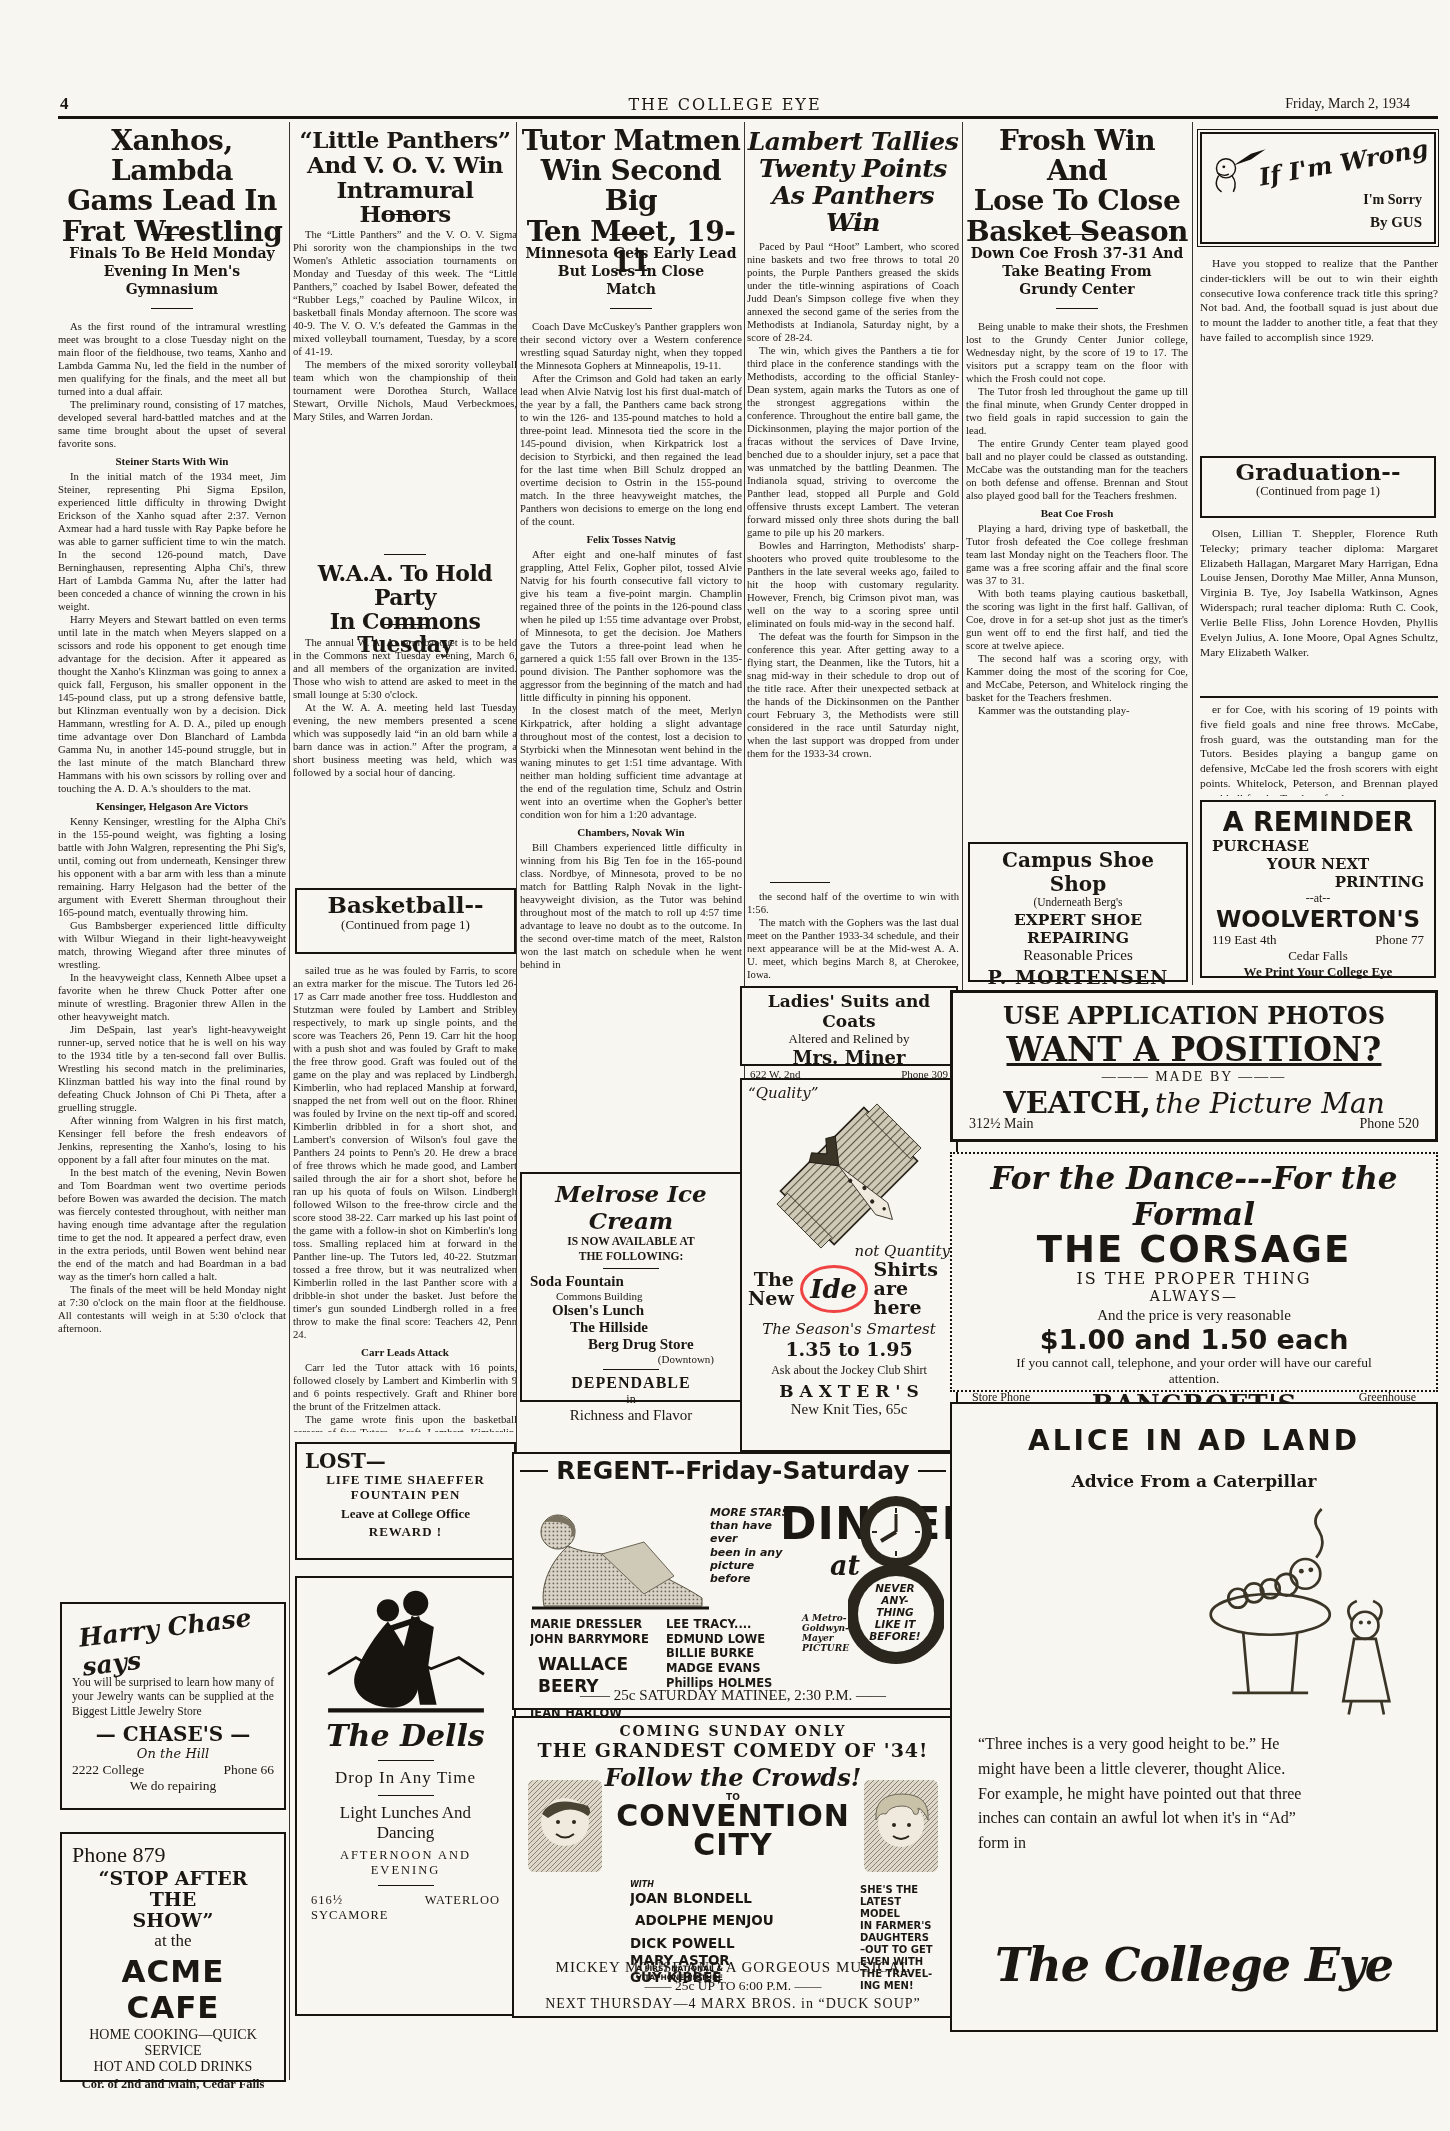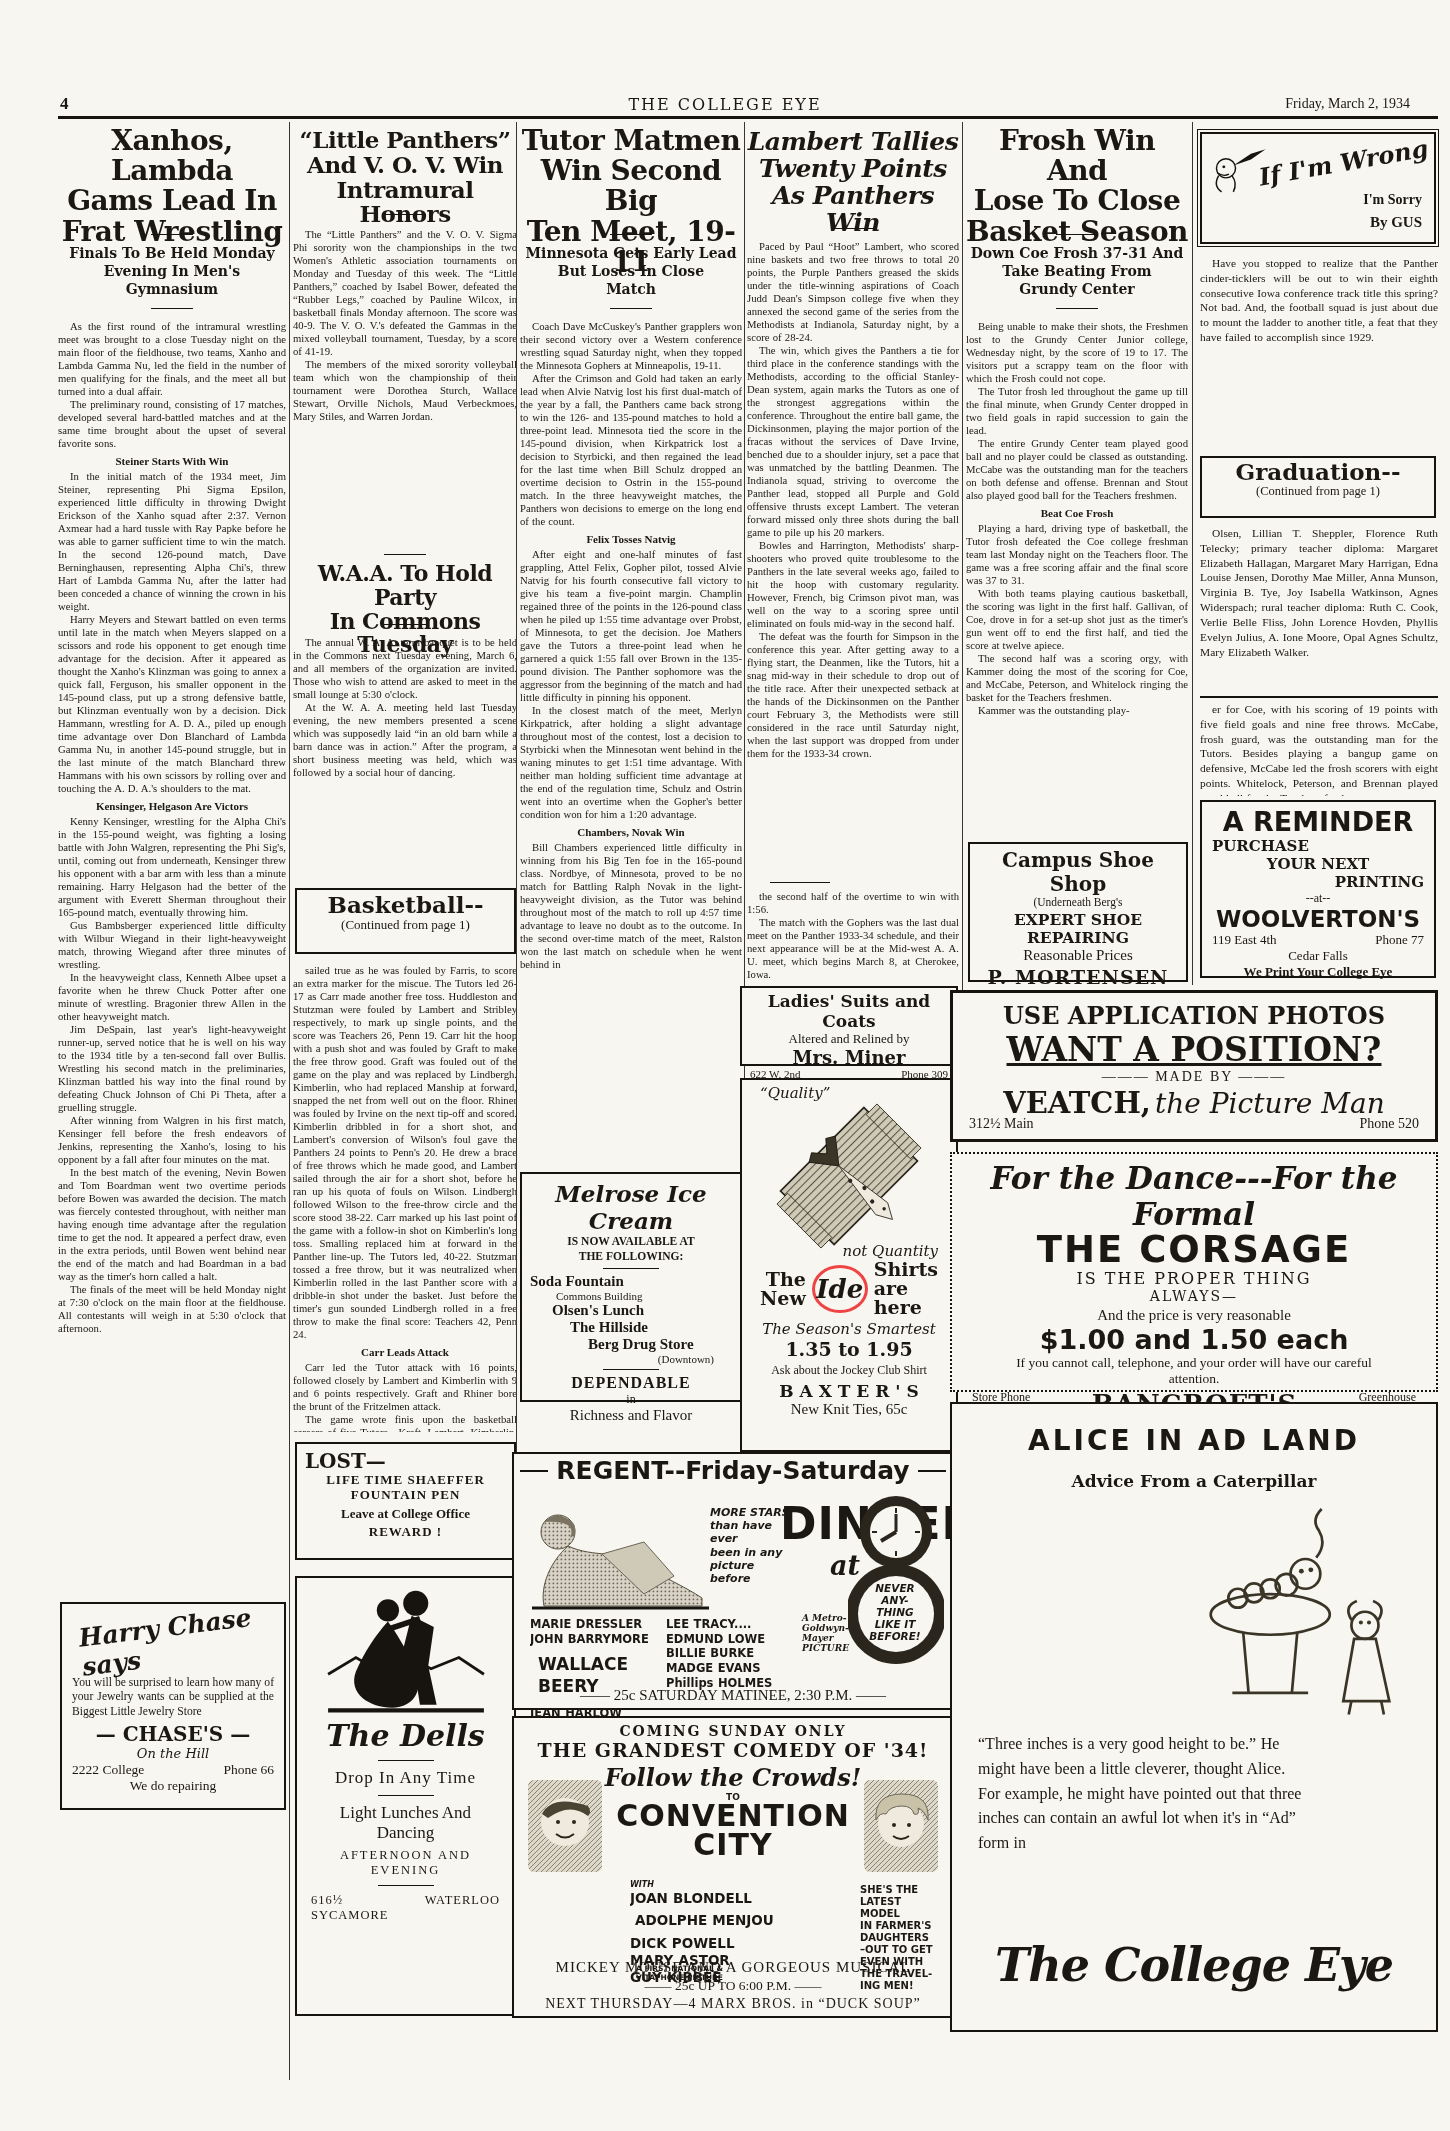--- a/index.html
+++ b/index.html
@@ -86,20 +86,31 @@
     <div style="font-size:11.6px;text-align:justify;line-height:1.25;">You will be surprised to learn how many of your Jewelry wants can be supplied at the Biggest Little Jewelry Store</div>
     <div class="ctr serifD" style="font-weight:bold;font-size:20px;margin-top:3px;">— CHASE'S —</div>
     <div class="ctr script" style="font-size:13px;">On the Hill</div>
     <div class="row" style="font-size:13.5px;margin-top:1px;">
       <span>2222 College</span>
       <span>Phone 66</span>
     </div>
     <div class="ctr" style="font-size:13.5px;">We do repairing</div>
   </div>
 
+  <div class="box" style="left:60px;top:1832px;width:226px;height:250px;padding:8px 10px;">
+    <div style="font-size:22px;">Phone 879</div>
+    <div class="ctr serifD" style="font-weight:bold;font-size:19px;white-space:pre-line;line-height:1.1;">“STOP AFTER THE
+SHOW”</div>
+    <div class="ctr" style="font-size:17px;">at the</div>
+    <div class="ctr sans" style="font-weight:bold;font-size:31px;letter-spacing:1px;margin:2px 0;">ACME CAFE</div>
+    <div class="ctr" style="font-size:14px;white-space:pre-line;line-height:1.15;">HOME COOKING—QUICK
+SERVICE</div>
+    <div class="ctr" style="font-size:14px;">HOT AND COLD DRINKS</div>
+    <div class="ctr" style="font-weight:bold;font-size:12.5px;margin-top:2px;">Cor. of 2nd and Main, Cedar Falls</div>
+  </div>
 
   <div class="abs head-lg" style="left:293px;top:128px;width:224px;font-size:23px;">“Little Panthers”
 And V. O. V. Win
 Intramural Honors</div>
   <div class="abs" style="left:293px;top:208px;width:224px;">
       <div class="dash"></div>
     </div>
   <div class="abs flow" style="left:293px;top:228px;width:224px;height:322px;">
       <p class="bp">The “Little Panthers” and the V. O. V. Sigma Phi sorority won the championships in the two Women's Athletic association tournaments on Monday and Tuesday of this week. The “Little Panthers,” coached by Isabel Bower, defeated the “Rubber Legs,” coached by Pauline Wilcox, in basketball finals Monday afternoon. The score was 40-9. The V. O. V.'s defeated the Gammas in the mixed volleyball tournament, Tuesday, by a score of 41-19.</p>
       <p class="bp">The members of the mixed sorority volleyball team which won the championship of their tournament were Dorothea Sturch, Wallace Stewart, Orville Nichols, Maud Verbeckmoes, Mary Stiles, and Warren Jordan.</p>
@@ -341,21 +352,21 @@
   <div class="box" style="left:740px;top:986px;width:218px;height:80px;padding:3px 8px;">
     <div class="ctr serifD" style="font-weight:bold;font-size:17px;">Ladies' Suits and Coats</div>
     <div class="ctr" style="font-size:13px;">Altered and Relined by</div>
     <div class="ctr serifD" style="font-weight:bold;font-size:18px;">Mrs. Miner</div>
     <div class="row" style="font-size:11px;">
       <span>622 W. 2nd</span>
       <span>Phone 309</span>
     </div>
   </div>
 
-  <div class="box" style="left:740px;top:1078px;width:218px;height:374px;padding:4px 18px;">
+  <div class="box" style="left:740px;top:1078px;width:218px;height:374px;padding:4px 6px;">
     <div class="script" style="font-size:15px;">“Quality”</div>
     <svg width="170" height="160" viewBox="0 0 200 190" style="margin:-6px auto 0;">
       <defs>
           <pattern id="str" width="7" height="7" patternUnits="userSpaceOnUse" patternTransform="rotate(90)">
             <rect width="7" height="7" fill="#cfc9b8"></rect>
             <line x1="0" y1="0" x2="0" y2="7" stroke="#57513f" stroke-width="2.5"></line>
           </pattern>
         </defs>
       <g transform="rotate(-45 100 95)">
         <rect x="30" y="50" width="140" height="90" fill="url(#str)" stroke="#2a261d" stroke-width="2"></rect>

